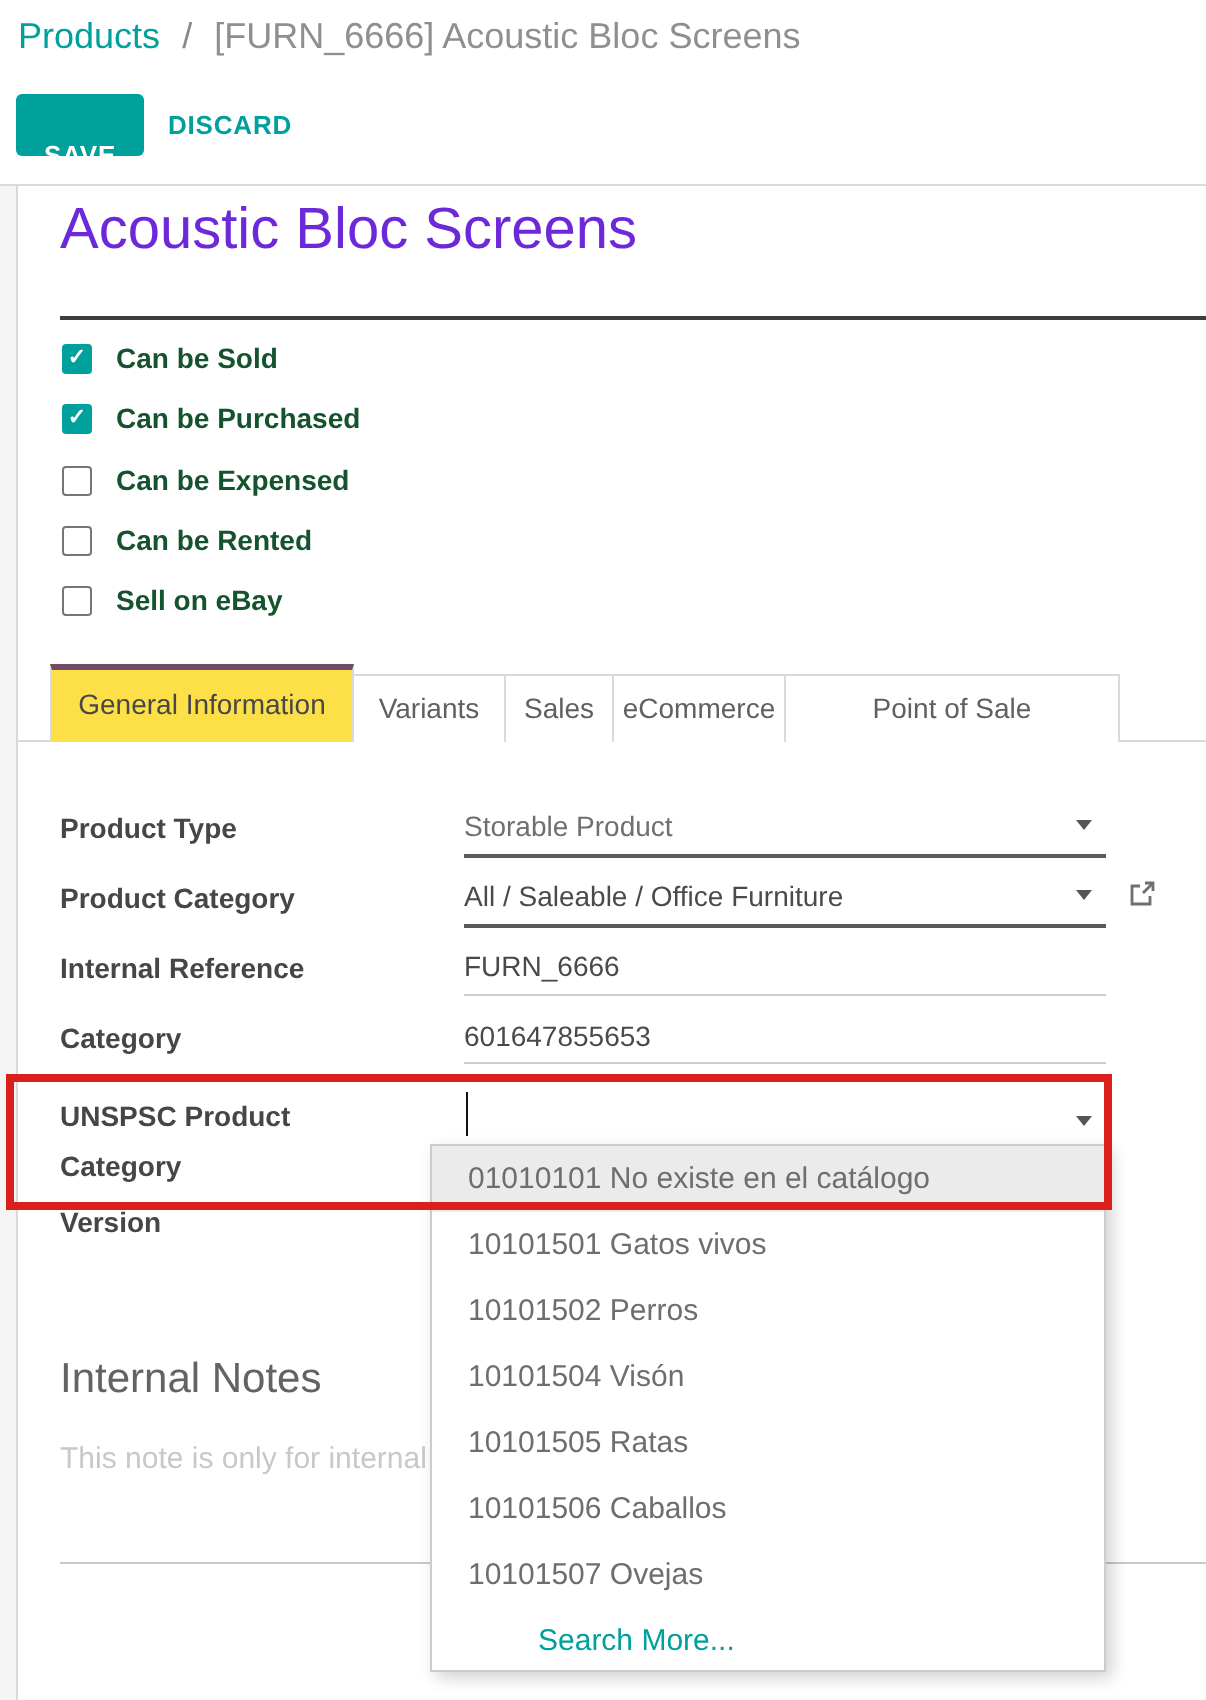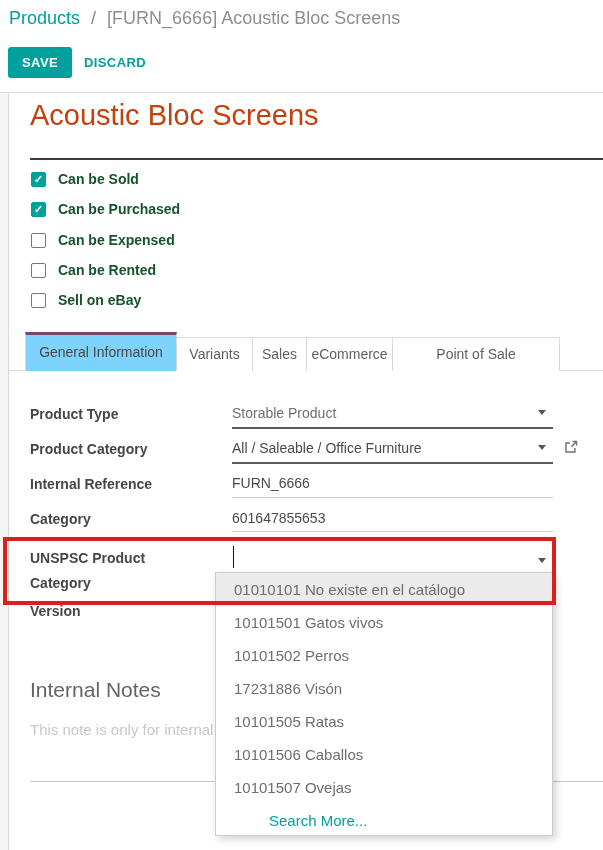--- a/index.html
+++ b/index.html
@@ -7,53 +7,53 @@
     position:relative; width:603px; height:850px; overflow:hidden;
     background:#ffffff; font-family:"Liberation Sans", sans-serif;
     -webkit-font-smoothing:antialiased;
   }
   
   .breadcrumb{position:absolute; left:9px; top:8px; font-size:18px; white-space:nowrap;}
   .crumb-link{color:#00A09D; cursor:pointer;}
   .crumb-sep{color:#888; margin:0 6px;}
   .crumb-current{color:#8f8f8f;}
   .btn-save{
-    position:absolute; left:8px; top:47px; height:31px; padding:0 14px;
+    position:absolute; left:8px; top:47px; height:31px; padding:15px 14px;
     background:#00A09D; color:#fff; font-weight:bold; font-size:13px;
     border:none; border-radius:3px; letter-spacing:.4px; line-height:31px;
   }
   .btn-discard{
     position:absolute; left:84px; top:47px; height:31px; line-height:31px;
     color:#00A09D; font-weight:bold; font-size:13px; letter-spacing:.4px;
     background:none; border:none; padding:0;
   }
   
   .sheet-top-border{position:absolute; left:0; top:92px; width:603px; height:1px; background:#dadada;}
   .sheet-gutter{position:absolute; left:0; top:93px; width:8px; height:757px; background:#f5f5f5;}
   .sheet-left-border{position:absolute; left:8px; top:93px; width:1px; height:757px; background:#dadada;}
 
-  .product-title{position:absolute; left:30px; top:99px; font-size:29px; color:#c2410c;}
+  .product-title{position:absolute; left:30px; top:99px; font-size:29px; color:#6d28d9;}
   .title-underline{position:absolute; left:30px; top:158px; width:573px; height:2px; background:#3d3d3d;}
 
   
   .cbrow{position:absolute; left:31px; display:flex; align-items:center; height:18px;}
   .cb{
     width:15px; height:15px; box-sizing:border-box; border-radius:2px;
     display:flex; align-items:center; justify-content:center; flex:0 0 15px;
     background:#fff; border:1px solid #767676;
   }
   .cb.checked{background:#00A09D; border-color:#00A09D;}
   .cb .tick{color:#fff; font-size:11px; font-weight:bold; line-height:1;}
   .cblabel{margin-left:12px; font-size:14px; font-weight:bold; color:#14532d;}
 
   
   .tabs-bottom-border{position:absolute; left:9px; top:370px; width:594px; height:1px; background:#dadada;}
   .tab{position:absolute; box-sizing:border-box; text-align:center; font-size:14px;}
   .tab-active{
-    left:25px; top:332px; width:152px; height:39px; background:#7dd3fc; z-index:2;
+    left:25px; top:332px; width:152px; height:39px; background:#fde047; z-index:2;
     border-top:3px solid #714B67; border-left:1px solid #d9d9d9; border-right:1px solid #d9d9d9;
     color:#474747; line-height:35px;
   }
   .tab-inactive{
     top:337px; height:34px; border-top:1px solid #d9d9d9; border-right:1px solid #d9d9d9;
     color:#606060; line-height:33px; background:#fff;
   }
   .tab-variants{left:177px; width:76px;}
   .tab-sales{left:253px; width:54px;}
   .tab-ecommerce{left:307px; width:86px;}
@@ -183,21 +183,21 @@
   <div class="flabel" style="top:599px">Version</div>
 
   <div class="notes-heading">Internal Notes</div>
   <div class="notes-placeholder">This note is only for internal purposes.</div>
   <div class="notes-hr"></div>
 
   <div class="dropdown">
     <div class="dd-item highlighted">01010101 No existe en el catálogo</div>
     <div class="dd-item">10101501 Gatos vivos</div>
     <div class="dd-item">10101502 Perros</div>
-    <div class="dd-item">17231886 Visón</div>
+    <div class="dd-item">10101504 Visón</div>
     <div class="dd-item">10101505 Ratas</div>
     <div class="dd-item">10101506 Caballos</div>
     <div class="dd-item">10101507 Ovejas</div>
     <div class="dd-more">Search More...</div>
   </div>
 
   <div class="annotation"></div>
 
 </div>
 

